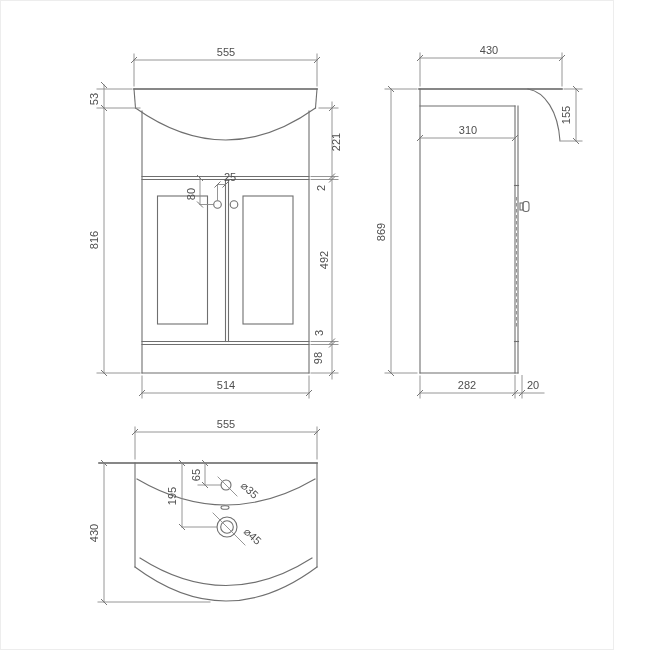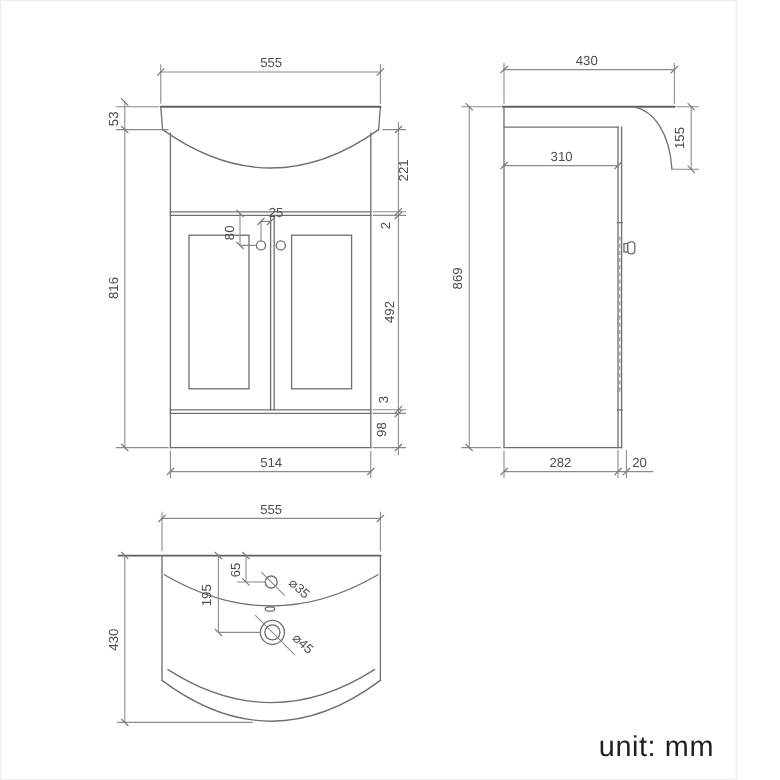--- a/index.html
+++ b/index.html
@@ -190,14 +190,13 @@
       <line class="dim" x1="197" y1="484" x2="220" y2="484"></line>
       <text x="199" y="474" text-anchor="middle" transform="rotate(-90 199 474)">65</text>
 
       <line class="dim" x1="181" y1="462" x2="181" y2="526" marker-start="url(#tk)" marker-end="url(#tk)"></line>
       <line class="dim" x1="181" y1="526" x2="216" y2="526"></line>
       <text x="175" y="495" text-anchor="middle" transform="rotate(-90 175 495)">195</text>
     </g>
   </g>
 </svg>
 
-<div class="unit">unit: mm</div>
 </div>
 
 </body></html>

